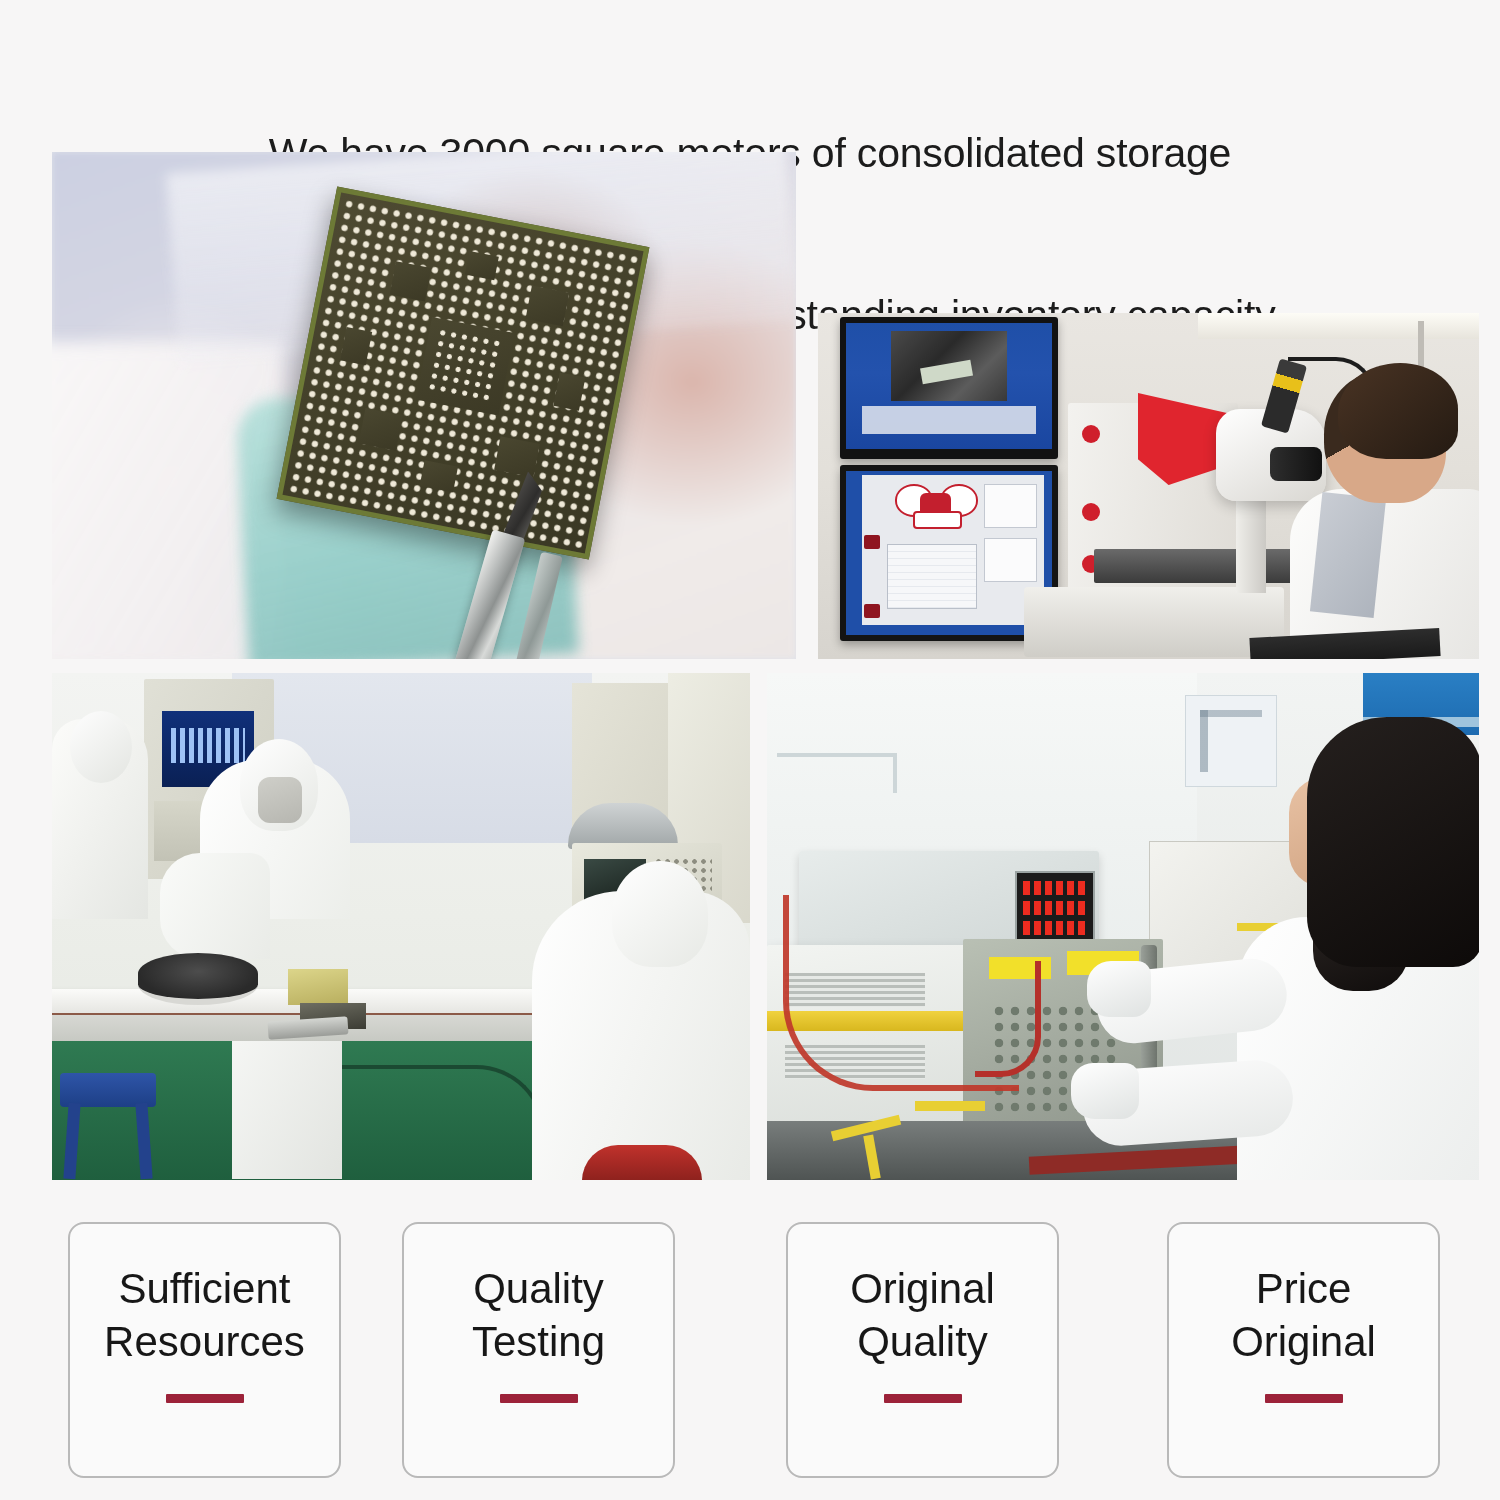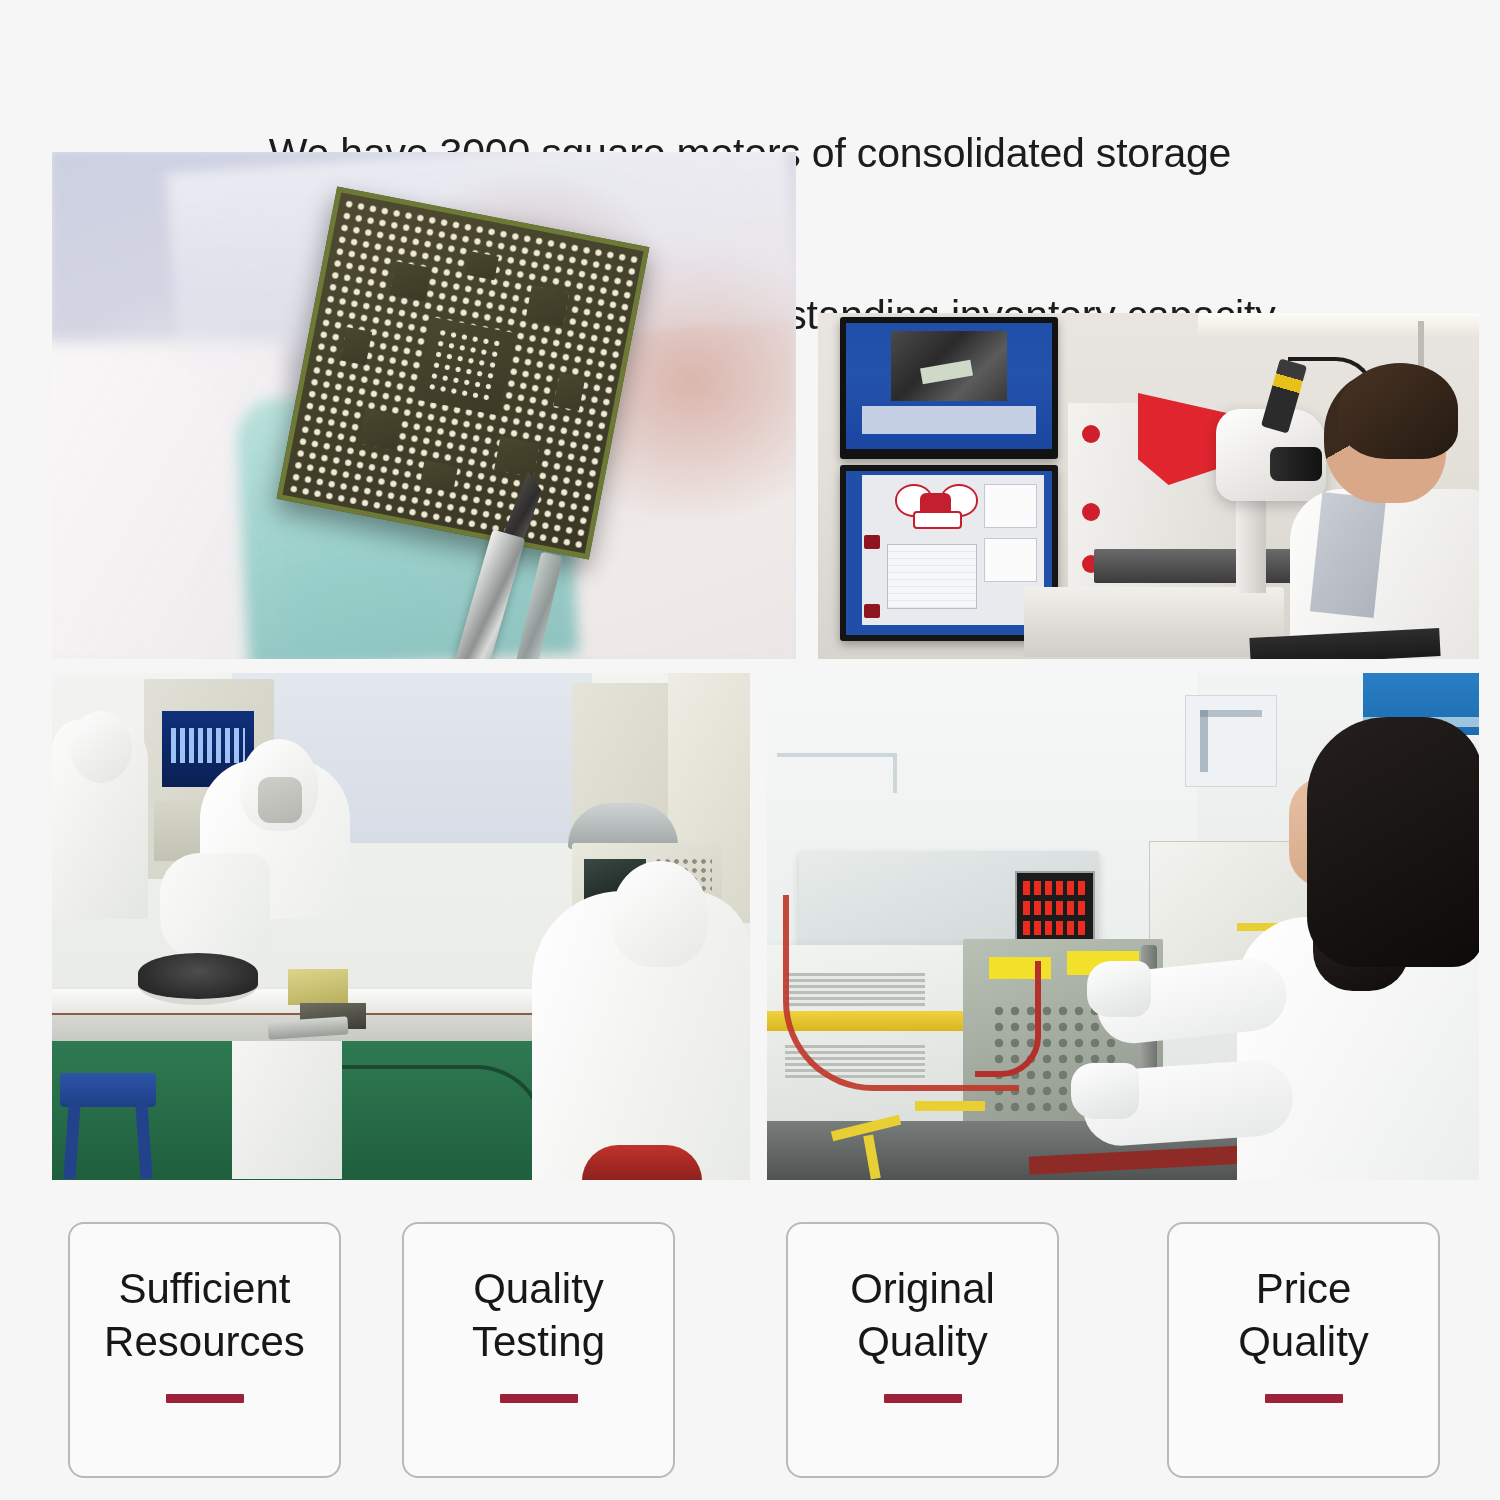--- a/index.html
+++ b/index.html
@@ -723,16 +723,16 @@
 Testing</div>
     <div class="card-accent" style="background: rgb(156, 34, 57);"></div>
   </div>
   <div class="card">
     <div class="card-title">Original
 Quality</div>
     <div class="card-accent" style="background: rgb(156, 34, 57);"></div>
   </div>
   <div class="card">
     <div class="card-title">Price
-Quality</div>
+Original</div>
     <div class="card-accent" style="background: rgb(156, 34, 57);"></div>
   </div>
 </div>
 
 </body></html>

